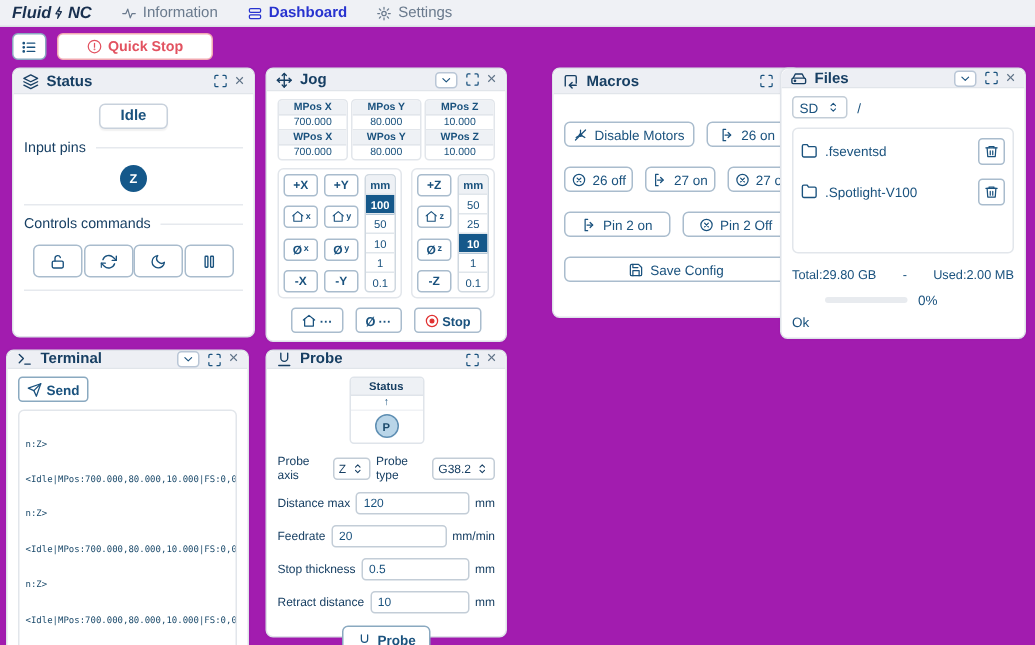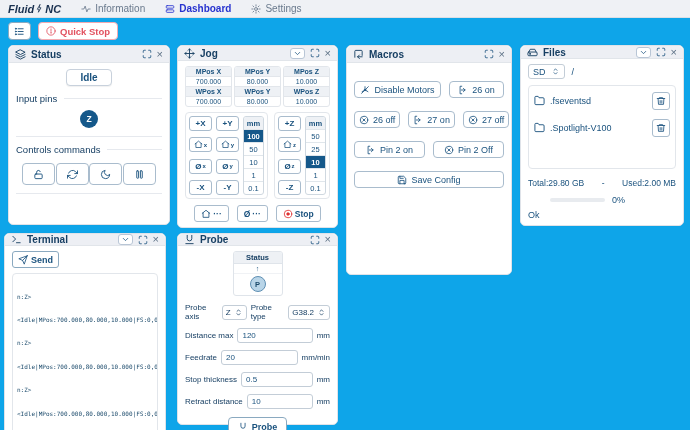--- a/index.html
+++ b/index.html
@@ -2,47 +2,47 @@
 <html><head>
 <meta charset="utf-8">
 <style>
   :root{
     --navy:#1a527e; --navy-dark:#173f63; --sel:#15588a; --blue:#2733cf;
     --danger:#e25260; --danger-brd:#f2aab1;
     --brd:#dfe3e9; --brd-in:#e2e6eb; --btn-brd:#a9bccd; --hdr:#edeff4; --cell-hdr:#eef1f5;
   }
   *{box-sizing:border-box;margin:0;padding:0}
   html,body{background:#fff}
-  .app{position:relative;width:690px;height:430px;background:#0ea5e9;overflow:hidden;
+  .app{position:relative;width:690px;height:430px;background:#a21caf;overflow:hidden;
        font-family:"Liberation Sans",sans-serif;color:var(--navy);}
   svg{display:block}
   .i{width:11px;height:11px;stroke:currentColor;fill:none;stroke-width:2;stroke-linecap:round;stroke-linejoin:round}
   .i10{width:10px;height:10px}
   .i9{width:9px;height:9px}
 
   
   .navbar{position:absolute;top:0;left:0;right:0;height:18px;background:#eff1f5;
           border-bottom:1px solid #dcdfe5;display:flex;align-items:center;padding:0 8px;gap:20px}
   .brand{display:flex;align-items:center;gap:1px;font-size:11px;font-weight:bold;font-style:italic;color:#19304f}
   .nav-item{display:flex;align-items:center;gap:4px;font-size:10px;color:#6a7a8d;cursor:pointer}
   .nav-item.active{color:var(--blue);font-weight:bold}
 
   
   .toolbar{position:absolute;top:22px;left:8px;display:flex;gap:7px;align-items:center}
   .tb-btn{height:18px;padding:0 5px;border:1px solid #8aa9c0;border-radius:4px;background:#fff;
           display:flex;align-items:center;gap:3px;color:var(--navy)}
-  .tb-stop{height:18px;padding:0 7px;border:1px solid var(--danger-brd);border-radius:4px;background:#fff;
+  .tb-stop{height:18px;padding:0 19px;border:1px solid var(--danger-brd);border-radius:4px;background:#fff;
           display:flex;align-items:center;gap:4px;color:var(--danger);font-size:9.5px;font-weight:bold}
 
   
   .panel{position:absolute;background:#fff;border:1px solid var(--brd);border-radius:5px;
          display:flex;flex-direction:column;box-shadow:0 0 2px rgba(20,40,70,.05)}
   .p-status{left:8px;top:45px;width:162px;height:180px}
   .p-jog{left:177px;top:45px;width:161px;height:183px}
-  .p-macros{left:346px;top:45px;width:166px;height:230px}
+  .p-macros{left:368px;top:45px;width:166px;height:167px}
   .p-files{left:520px;top:45px;width:164px;height:181px}
   .p-terminal{left:4px;top:233px;width:162px;height:203px}
   .p-probe{left:177px;top:233px;width:161px;height:192px}
 
   .phead{display:flex;align-items:center;gap:5px;height:17px;padding:0 6px;background:var(--hdr);
          border-bottom:1px solid #e1e5ea;border-radius:5px 5px 0 0;font-size:10px;font-weight:bold;color:var(--navy-dark)}
   .phead .sp{flex:1}
   .hchev{width:15px;height:11px;border:1px solid #b9c6d6;border-radius:3px;display:flex;align-items:center;
          justify-content:center;color:var(--navy);background:#fff;cursor:pointer}
   .hicon{color:var(--navy);cursor:pointer;display:flex}

